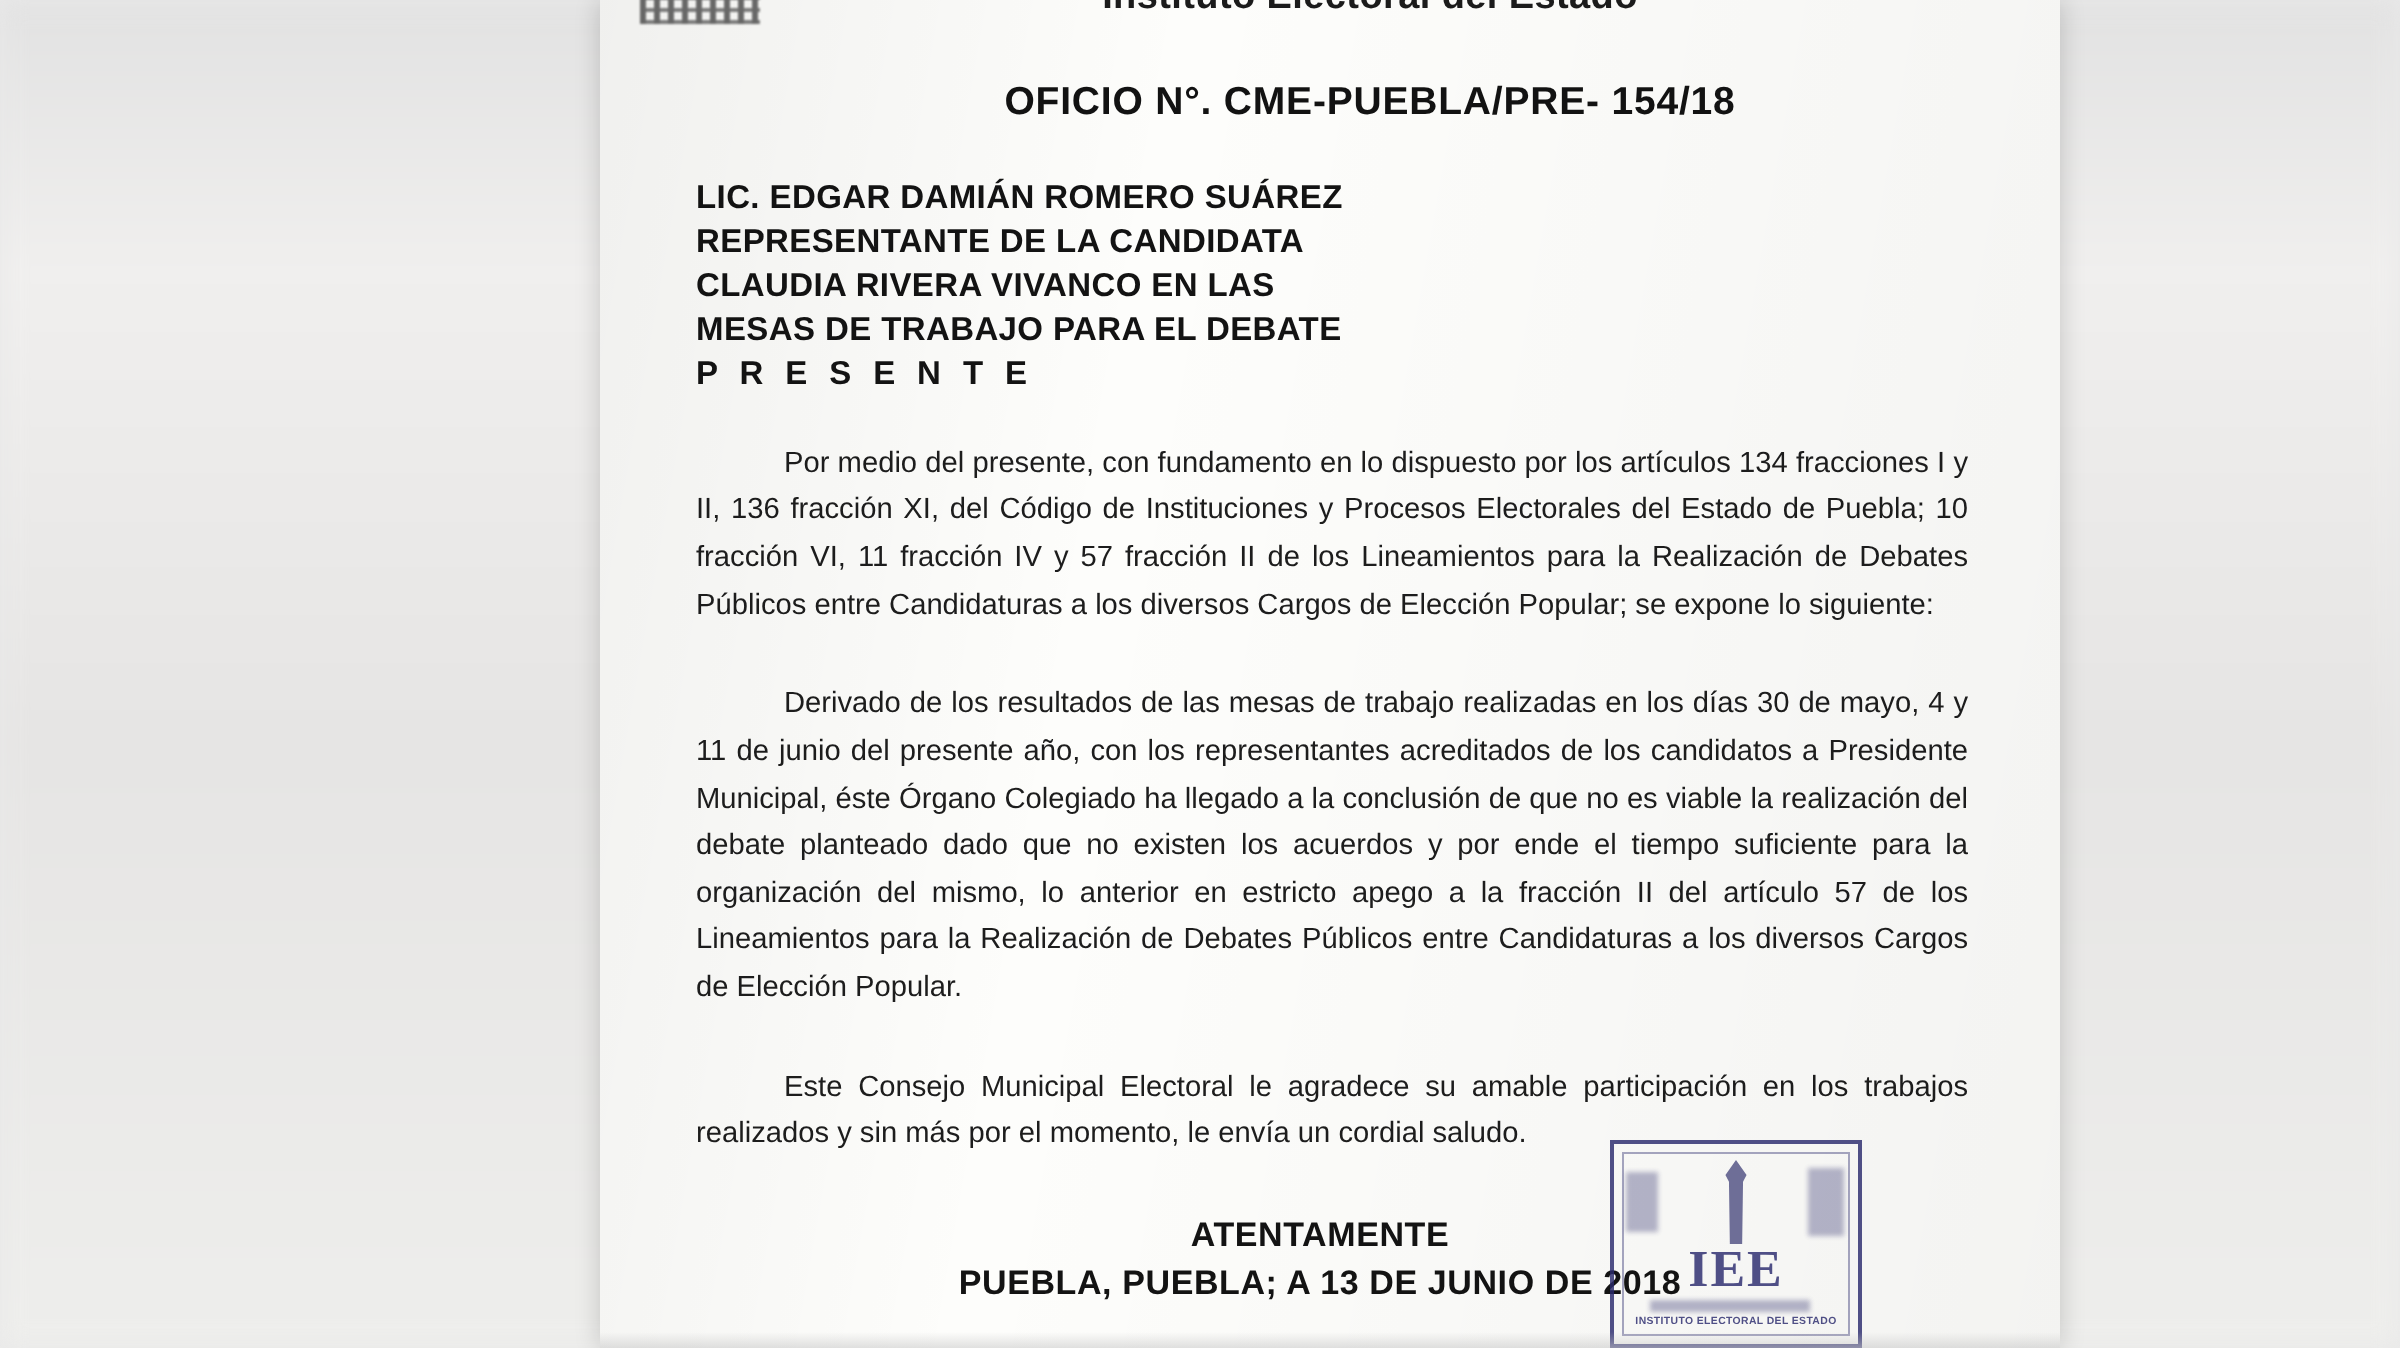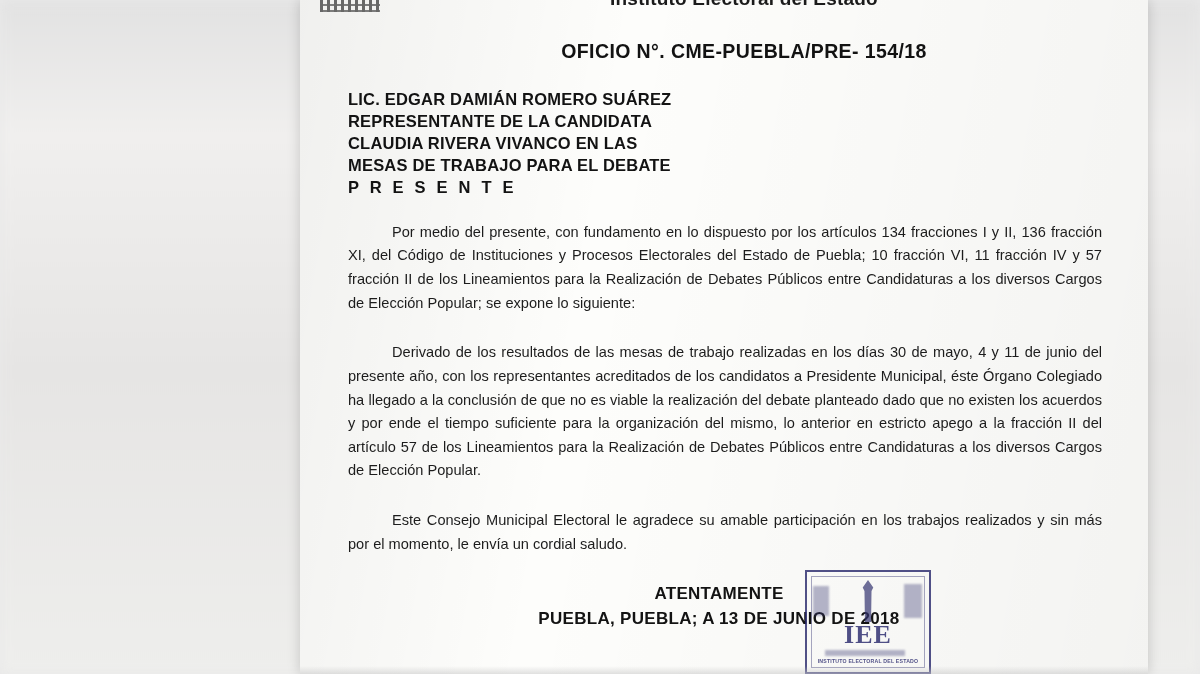--- a/index.html
+++ b/index.html
@@ -28,21 +28,21 @@
     background: linear-gradient(180deg,#e2e2e2 0%, #f0efee 20%, #e6e5e4 55%, #eeeeec 100%);
     filter: blur(6px);
   }
   .side-blur.left  { left: 0;  width: 318px; }
   .side-blur.right { right: 0; width: 192px; }
 
   .sheet {
     position: absolute;
     left: 300px;
     top: 0;
-    width: 848px;
+    width: 730px;
     height: 674px;
     background: #fdfdfb;
     color: #111;
     box-shadow: 0 0 12px rgba(0,0,0,.18);
   }
   .sheet::before {
     
     content: "";
     position: absolute;
     inset: 0;

